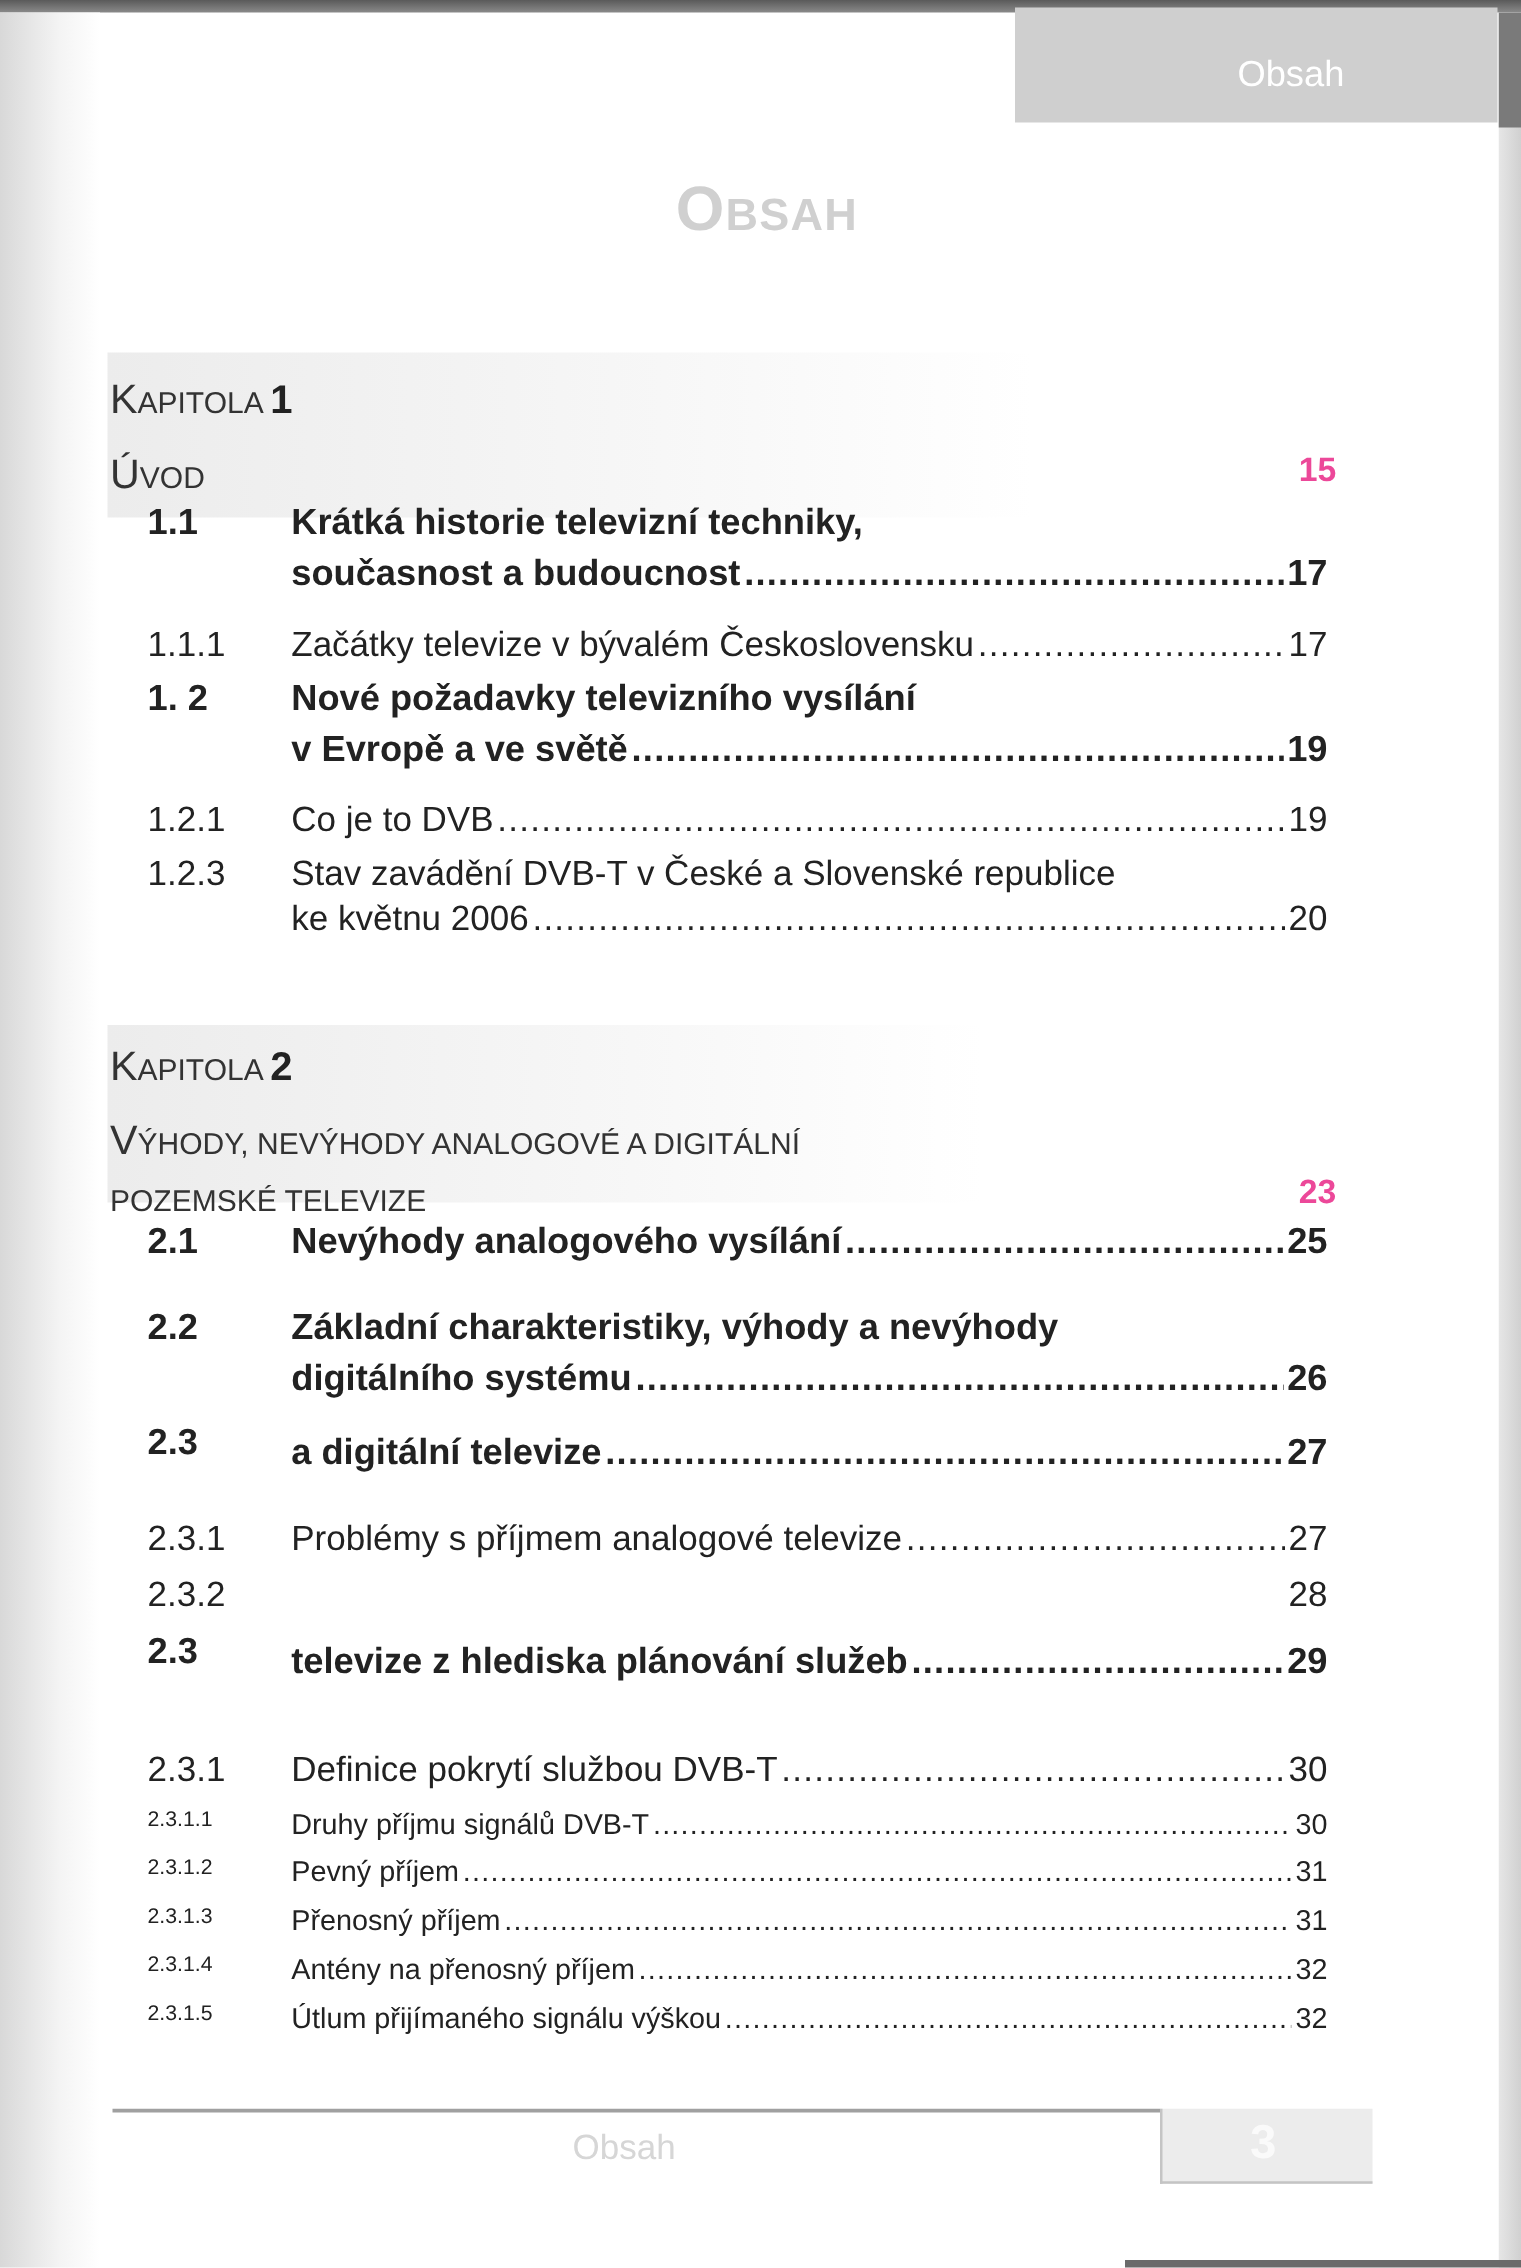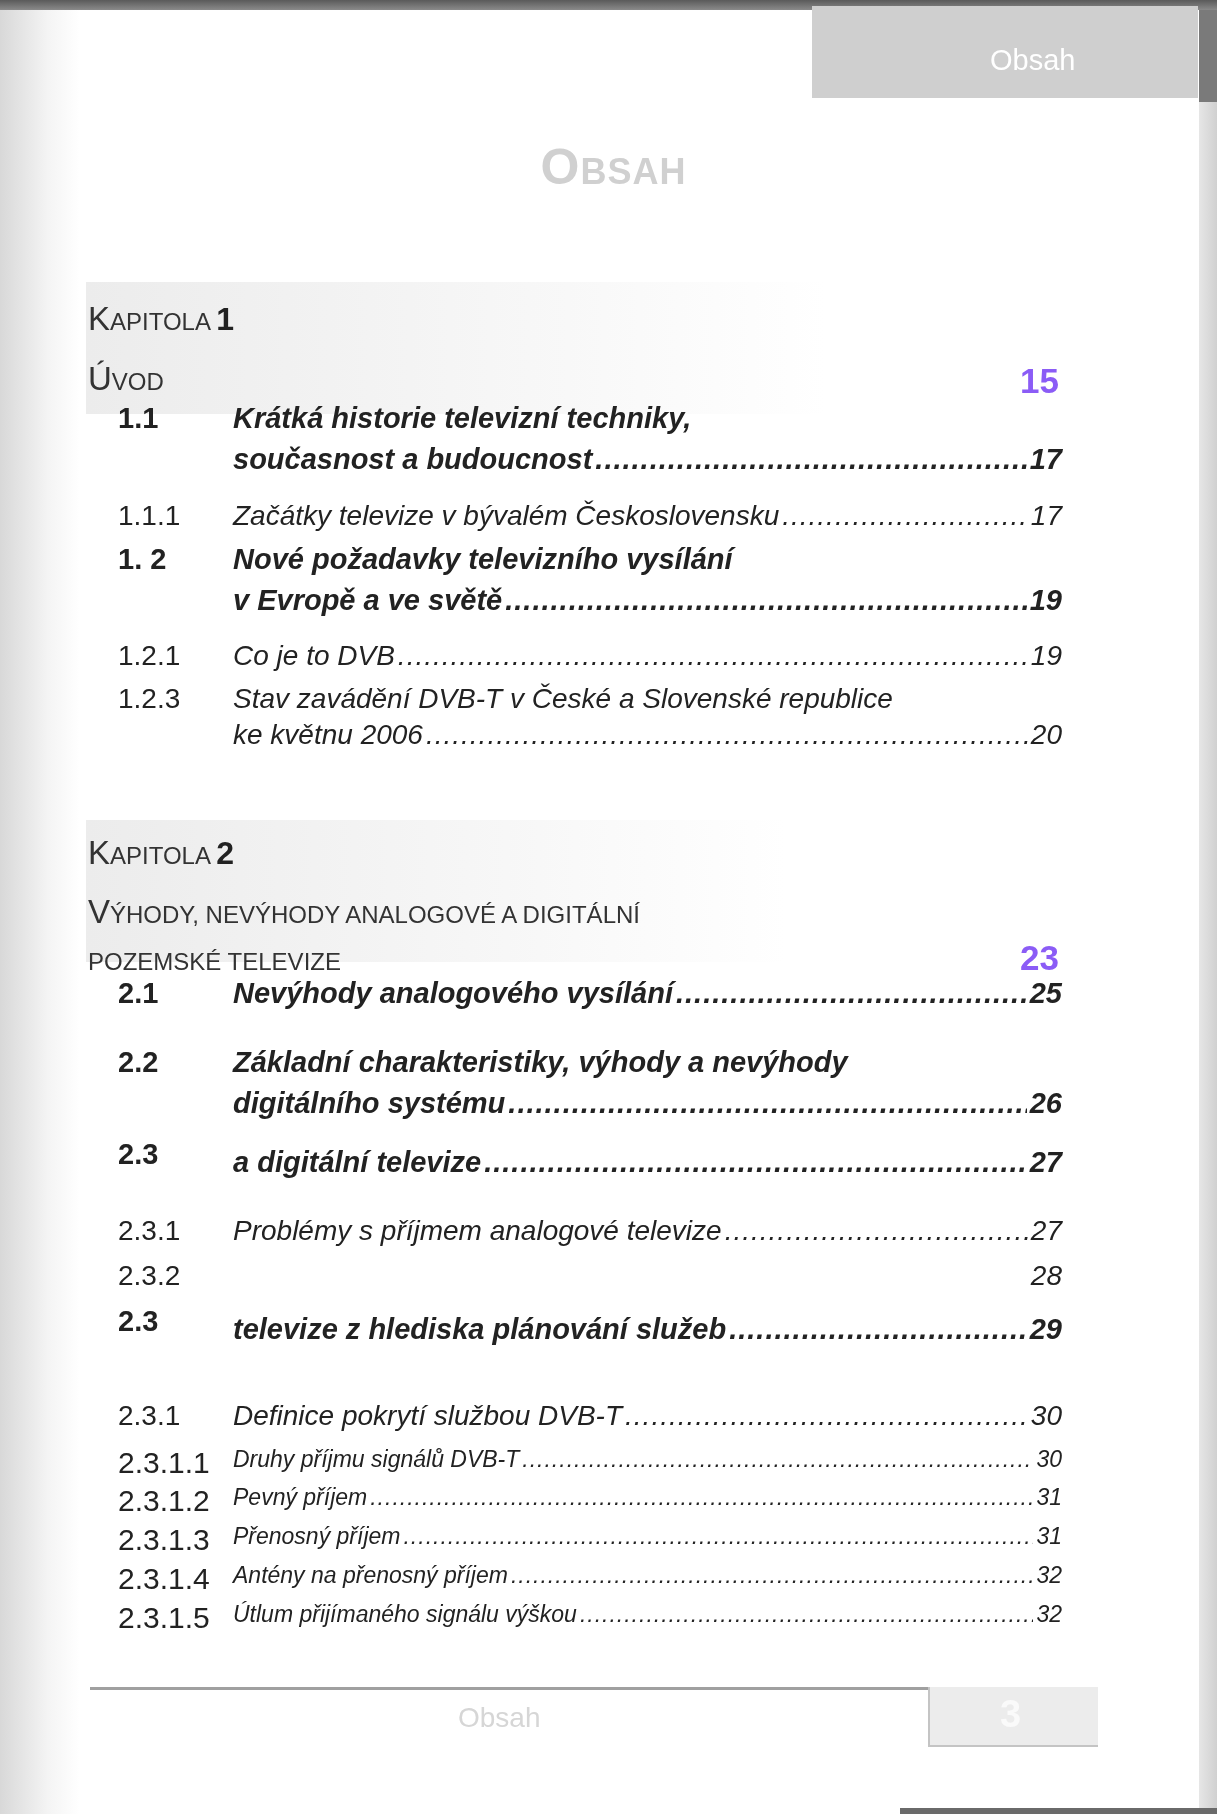--- a/index.html
+++ b/index.html
@@ -26,33 +26,33 @@
     color: #d0d0d0; font-weight: bold; font-size: 36px; letter-spacing: 1px; padding-left: 10px; box-sizing: border-box;}
   .page-title .big { font-size: 50px; }
 
   .chapter-bg { position: absolute; left: 86px; background: linear-gradient(to right, #ececec, #f7f7f7 60%, rgba(255,255,255,0)); }
 
   .kap { position: absolute; left: 88px; color: #333; font-size: 24px; font-weight: normal; }
   .kap .cap { font-size: 33px; }
   .kap .num { font-size: 32px; font-weight: bold; color: #222; }
   .chap-title { position: absolute; left: 88px; color: #333; font-size: 24px; }
   .chap-title .cap { font-size: 33px; }
-  .chap-page { position: absolute; right: 158px; font-size: 35px; font-weight: bold; color: #8b5cf6; }
+  .chap-page { position: absolute; right: 148px; font-size: 27px; font-weight: bold; color: #ec4899; }
 
   .entry { position: absolute; left: 118px; width: 944px; color: #222; }
   .entry .no { position: absolute; left: 0; top: 0; }
   .entry .txt { position: absolute; left: 115px; width: 829px; }
-  .entry .line { display: flex; align-items: center; white-space: nowrap; font-style: italic; }
+  .entry .line { display: flex; align-items: center; white-space: nowrap; }
   .entry .dots { flex: 1; overflow: hidden; white-space: nowrap; margin: 0 3px; letter-spacing: 1px; }
   .entry .dots::after { content: "................................................................................................................................................................................................................"; }
   .entry .pg { text-align: right; }
   .bold { font-weight: bold; font-size: 29px; }
   .reg { font-size: 28px; }
   .small { font-size: 23px; }
-  .small .no { font-size: 30px; }
+  .small .no { font-size: 17px; }
 
   .footer-rule { position: absolute; left: 90px; top: 1687px; width: 838px; height: 3px; background: #a0a0a0; }
   .footer-label { position: absolute; left: 458px; top: 1702px; font-size: 28px; color: #d6d6d6; }
   .footer-box { position: absolute; left: 928px; top: 1687px; width: 168px; height: 58px;
     background: #ececec; border-left: 2px solid #c4c4c4; border-bottom: 2px solid #c4c4c4; }
   .footer-box span { position: absolute; left: 70px; top: 6px; font-size: 38px; font-weight: bold; color: #fafafa; }
 </style>
 </head>
 <body>
 

